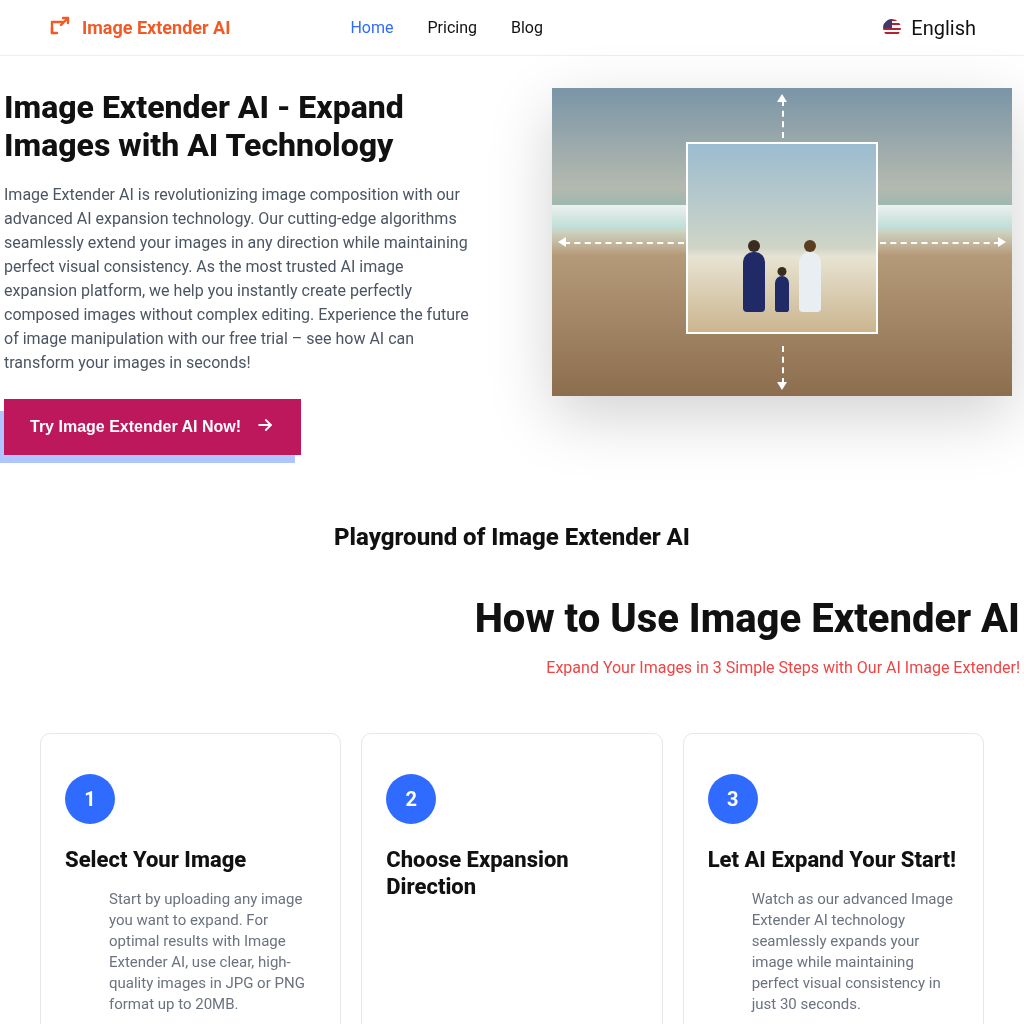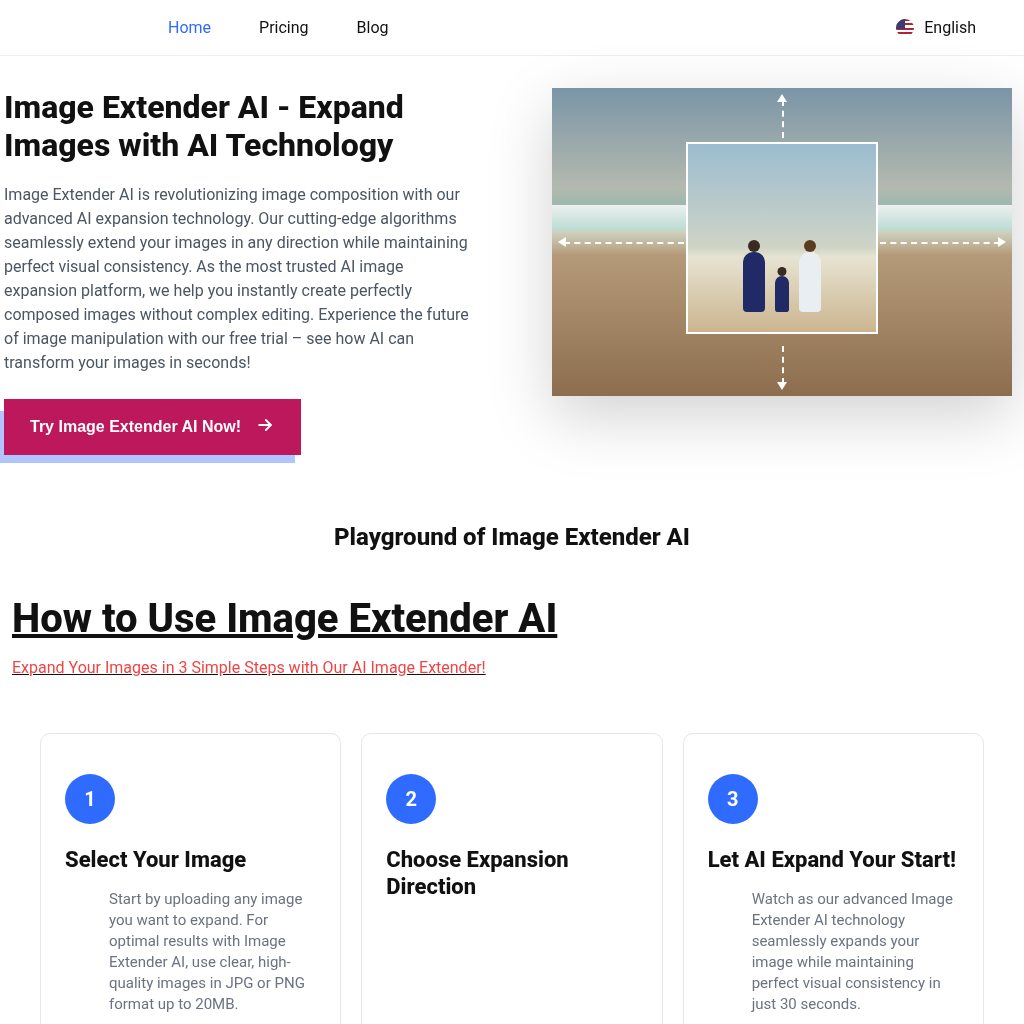--- a/index.html
+++ b/index.html
@@ -1,24 +1,24 @@
 <!DOCTYPE html>
 <html><head>
 <meta charset="utf-8">
 <style>
   * { box-sizing: border-box; margin: 0; padding: 0; }
   body { font-family: -apple-system, BlinkMacSystemFont, "Segoe UI", Roboto, Helvetica, Arial, sans-serif; color: #111; width: 1024px; background: #fff; }
 
   header { height: 56px; display: flex; align-items: center; padding: 0 48px; border-bottom: 1px solid #eee; }
   .brand { display: flex; align-items: center; gap: 10px; }
   .brand-name { font-size: 18px; font-weight: 700; color: #f15a24; }
-  nav { display: flex; gap: 48px; margin-left: 120px; }
+  nav { display: flex; gap: 34px; margin-left: 120px; }
   nav a { text-decoration: none; font-size: 16px; color: #111; }
   nav a.active { color: #2f6bff; }
-  .lang { margin-left: auto; display: flex; align-items: flex-end; gap: 10px; font-size: 16px; }
+  .lang { margin-left: auto; display: flex; align-items: center; gap: 10px; font-size: 20px; }
 
   .hero { display: flex; gap: 40px; padding: 32px 12px 56px 4px; align-items: flex-start; }
   .hero-left { flex: 0 0 470px; }
   .hero h1 { font-size: 32px; font-weight: 800; line-height: 1.2; margin-bottom: 18px; }
   .hero p { font-size: 16px; line-height: 1.5; color: #4b5563; margin-bottom: 24px; }
   .cta-wrap { position: relative; display: inline-block; }
   .cta-shadow { position: absolute; left: -6px; bottom: -8px; width: 100%; height: 52px; background: #b0c4ff; z-index: 0; }
   .cta { position: relative; z-index: 1; display: inline-flex; align-items: center; gap: 14px; background: #be185d; color: #fff; border: none; padding: 16px 26px; font-size: 16px; font-weight: 600; cursor: pointer; }
   .hero-right { flex: 1; display: flex; justify-content: flex-end; padding-right: 0; }
   .hero-img { width: 460px; height: 308px; position: relative; box-shadow: 0 20px 60px rgba(0,0,0,.18); background: #5a6a77; overflow: hidden; }
@@ -41,37 +41,48 @@
   .v-line.top { top:12px; height:38px; }
   .v-line.bottom { bottom:12px; height:38px; }
   .arrow-head { position:absolute; width:0; height:0; }
   .ah-left  { top:50%; left:6px; transform:translateY(-50%); border-top:5px solid transparent; border-bottom:5px solid transparent; border-right:8px solid #fff; }
   .ah-right { top:50%; right:6px; transform:translateY(-50%); border-top:5px solid transparent; border-bottom:5px solid transparent; border-left:8px solid #fff; }
   .ah-up    { left:50%; top:6px; transform:translateX(-50%); border-left:5px solid transparent; border-right:5px solid transparent; border-bottom:8px solid #fff; }
   .ah-down  { left:50%; bottom:6px; transform:translateX(-50%); border-left:5px solid transparent; border-right:5px solid transparent; border-top:8px solid #fff; }
 
   .playground { text-align: center; font-size: 24px; font-weight: 800; padding: 12px 0 44px; }
 
-  .howto { text-align: left; padding: 0 12px 36px; text-decoration: underline; }
+  .howto { text-align: right; padding: 0 4px 36px; }
   .howto h2 { font-size: 40px; font-weight: 800; margin-bottom: 16px; }
   .howto-sub { color: #ef4444; font-size: 16px; }
 
   .steps { display: flex; gap: 20px; padding: 20px 40px; }
   .card { flex: 1; border: 1px solid #e5e7eb; border-radius: 10px; padding: 40px 24px 24px; }
   .num { width: 50px; height: 50px; border-radius: 50%; background: #2f6bff; color: #fff; display: flex; align-items: center; justify-content: center; font-size: 20px; font-weight: 700; margin-bottom: 22px; }
   .card h3 { font-size: 22px; font-weight: 800; margin-bottom: 16px; line-height: 1.25; }
   .card p { font-size: 15px; line-height: 1.4; color: #6b7280; margin-left: 44px; }
 
   .flag { width: 18px; height: 18px; border-radius: 50%; background: linear-gradient(#b22234 0 12%, #fff 12% 24%, #b22234 24% 36%, #fff 36% 48%, #b22234 48% 60%, #fff 60% 72%, #b22234 72% 84%, #fff 84% 100%); position: relative; overflow: hidden; }
   .flag::before { content:""; position:absolute; top:0; left:0; width:50%; height:55%; background:#3c3b6e; }
 </style>
 </head>
 <body>
 
 <header>
+  <div class="brand">
+    <span>
+      <svg width="24" height="24" viewBox="0 0 24 24" fill="none" stroke="#f15a24" stroke-width="2.4" stroke-linecap="round" stroke-linejoin="round">
+        <path d="M4 14v5h5"></path>
+          <path d="M4 19V8h11"></path>
+        <path d="M15 4h5v5"></path>
+          <path d="M20 4l-7 7"></path>
+      </svg>
+    </span>
+    <span class="brand-name">Image Extender AI</span>
+  </div>
   <nav>
     <a href="#" class="active">Home</a>
     <a href="#">Pricing</a>
     <a href="#">Blog</a>
   </nav>
   <div class="lang">
     <span class="flag"></span>
     <span>English</span>
   </div>
 </header>

